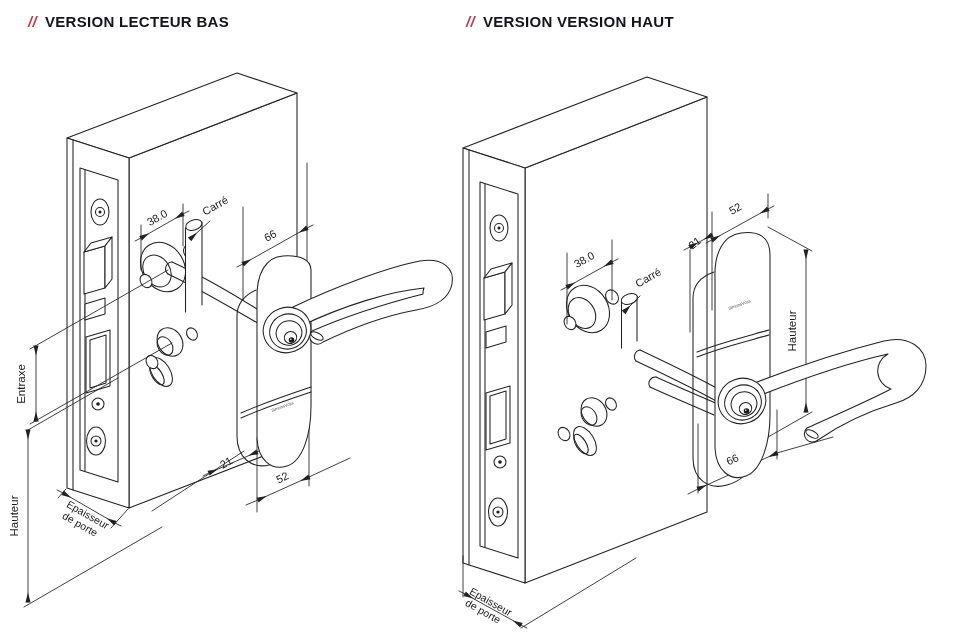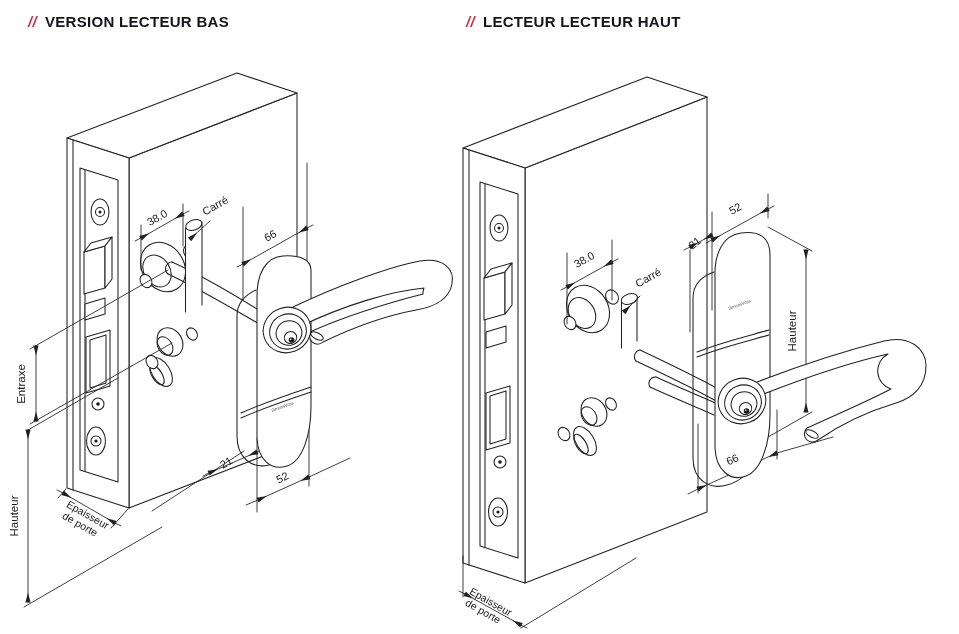--- a/index.html
+++ b/index.html
@@ -25,21 +25,21 @@
 <body>
 
 <div id="stage">
 
   <div class="title" id="title-left">
     <span class="slash">//</span>
     <span>VERSION LECTEUR BAS</span>
   </div>
   <div class="title" id="title-right">
     <span class="slash">//</span>
-    <span>LECTEUR LECTEUR HAUT</span>
+    <span>VERSION VERSION HAUT</span>
   </div>
 
   <svg width="959" height="634" viewBox="0 0 959 634">
     <defs>
       <marker id="arrE" orient="auto" markerUnits="userSpaceOnUse" markerWidth="14" markerHeight="10" refX="10" refY="4">
         <path d="M0.5,4 L10.5,1.4 L10.5,6.6 Z" fill="#222"></path>
       </marker>
       <marker id="arrS" orient="auto-start-reverse" markerUnits="userSpaceOnUse" markerWidth="14" markerHeight="10" refX="10" refY="4">
         <path d="M0.5,4 L10.5,1.4 L10.5,6.6 Z" fill="#222"></path>
       </marker>

